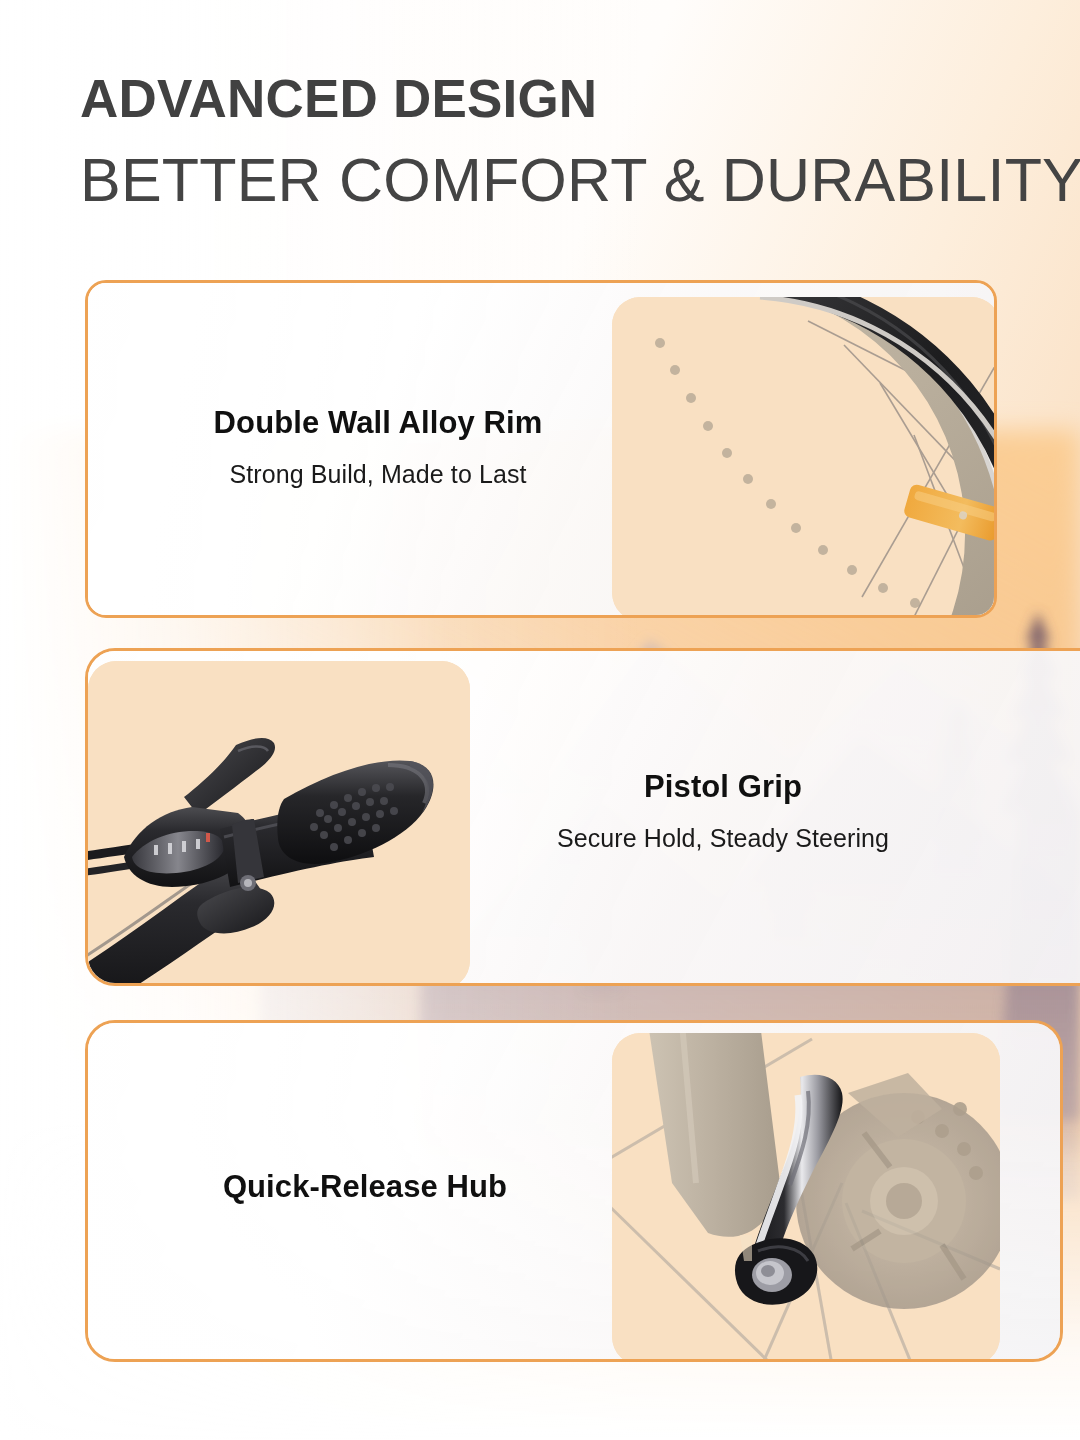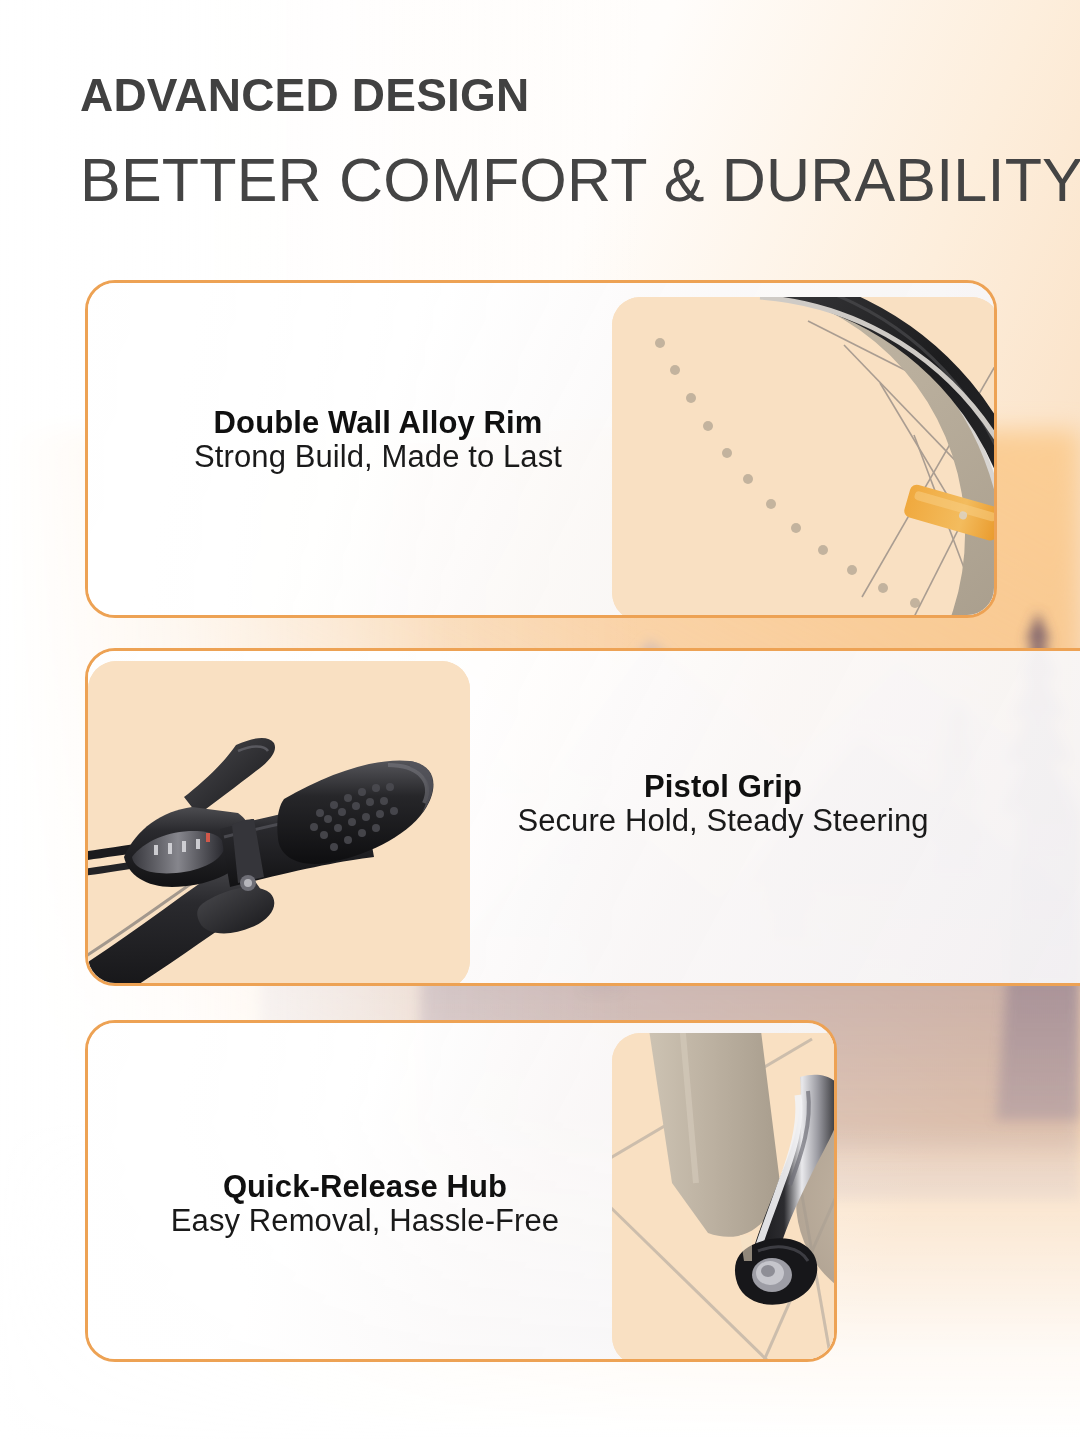--- a/index.html
+++ b/index.html
@@ -12,63 +12,63 @@
   }
 
   
   #bg-scene { position:absolute; inset:0; z-index:0; }
   #bg-scene svg { width:1080px; height:1440px; display:block; }
 
   
   .header { position:absolute; left:0; top:0; width:1080px; z-index:5; }
   .title-main {
     position:absolute; left:80px; top:72px;
-    font-size:46px; font-weight:bold; letter-spacing:0.2px;
+    font-size:53px; font-weight:bold; letter-spacing:0.2px;
     color:#414141; line-height:1.0; white-space:nowrap;
   }
   .title-sub {
     position:absolute; left:80px; top:150px;
     font-size:61px; font-weight:normal; letter-spacing:0.2px;
     color:#444444; line-height:1.0; white-space:nowrap;
   }
 
   
   .card {
     position:absolute; z-index:4;
     border:3px solid #eda254;
     border-radius:30px;
     overflow:hidden;
     background:rgba(255,255,255,0.80);
   }
-  #card-1 { left:85px; top:280px;  width:912px; height:338px; }
+  #card-1 { left:85px; top:280px;  width:912px; height:338px;border-radius:21px; }
   #card-2 { left:85px; top:648px;  width:1066px; height:338px; }
-  #card-3 { left:85px; top:1020px; width:752px; height:342px; }
+  #card-3 { left:85px; top:1020px; width:978px; height:342px; }
 
   .card-sheen {
     position:absolute; inset:0;
     background:linear-gradient(118deg,
        rgba(255,255,255,0.96) 0%,
        rgba(255,255,255,0.88) 32%,
        rgba(250,248,248,0.80) 58%,
        rgba(241,240,243,0.74) 100%);
     pointer-events:none;
   }
 
   .card-text {
     position:absolute; z-index:3;
     text-align:center; line-height:1.0;
   }
   .card-text .t-title {
     font-size:31px; font-weight:bold; color:#101010;
     letter-spacing:0.1px; white-space:nowrap; display:block;
   }
   .card-text .t-sub {
-    font-size:31px; font-weight:normal; color:#1a1a1a;
+    font-size:25px; font-weight:normal; color:#1a1a1a;
     letter-spacing:0.1px; white-space:nowrap; display:block;
-    margin-top:3px;
+    margin-top:24px;
   }
 
   
   #text-1 { left:60px;  top:124px; width:460px; }
   #text-2 { left:395px; top:120px; width:480px; }
   #text-3 { left:42px;  top:148px; width:470px; }
 
   
   .photo {
     position:absolute; z-index:3;
@@ -341,21 +341,20 @@
     <span class="t-title">Pistol Grip</span>
     <span class="t-sub">Secure Hold, Steady Steering</span>
   </div>
 </div>
 
 <div class="card" id="card-3">
   <div class="card-sheen"></div>
 
   <div class="card-text" id="text-3">
     <span class="t-title">Quick-Release Hub</span>
-    <span class="t-sub">Easy Removal, Hassle-Free</span>
   </div>
 
   <div class="photo" id="photo-3">
     <svg viewBox="0 0 388 332" xmlns="http://www.w3.org/2000/svg">
       <defs>
         <clipPath id="clipP3">
             <rect x="0" y="0" width="388" height="332" rx="28"></rect>
           </clipPath>
         <linearGradient id="forkG" x1="0" y1="0" x2="1" y2="0">
           <stop offset="0%" stop-color="#cdc3b3"></stop>

